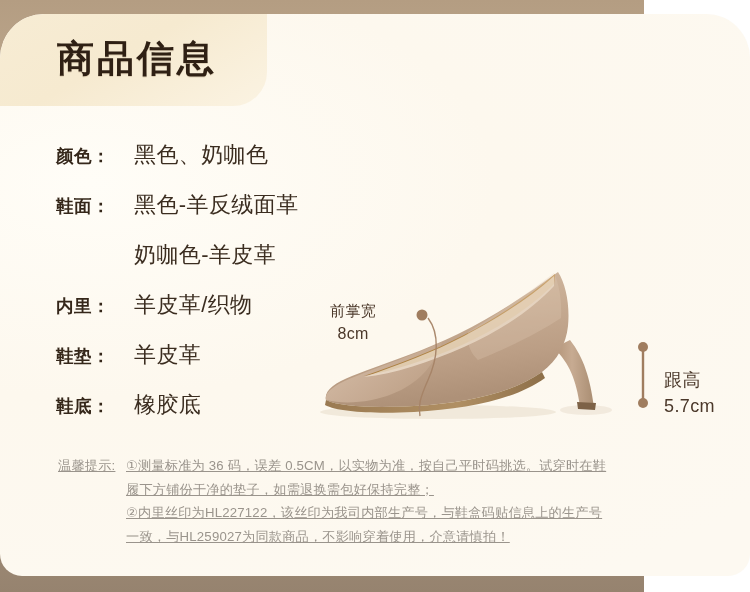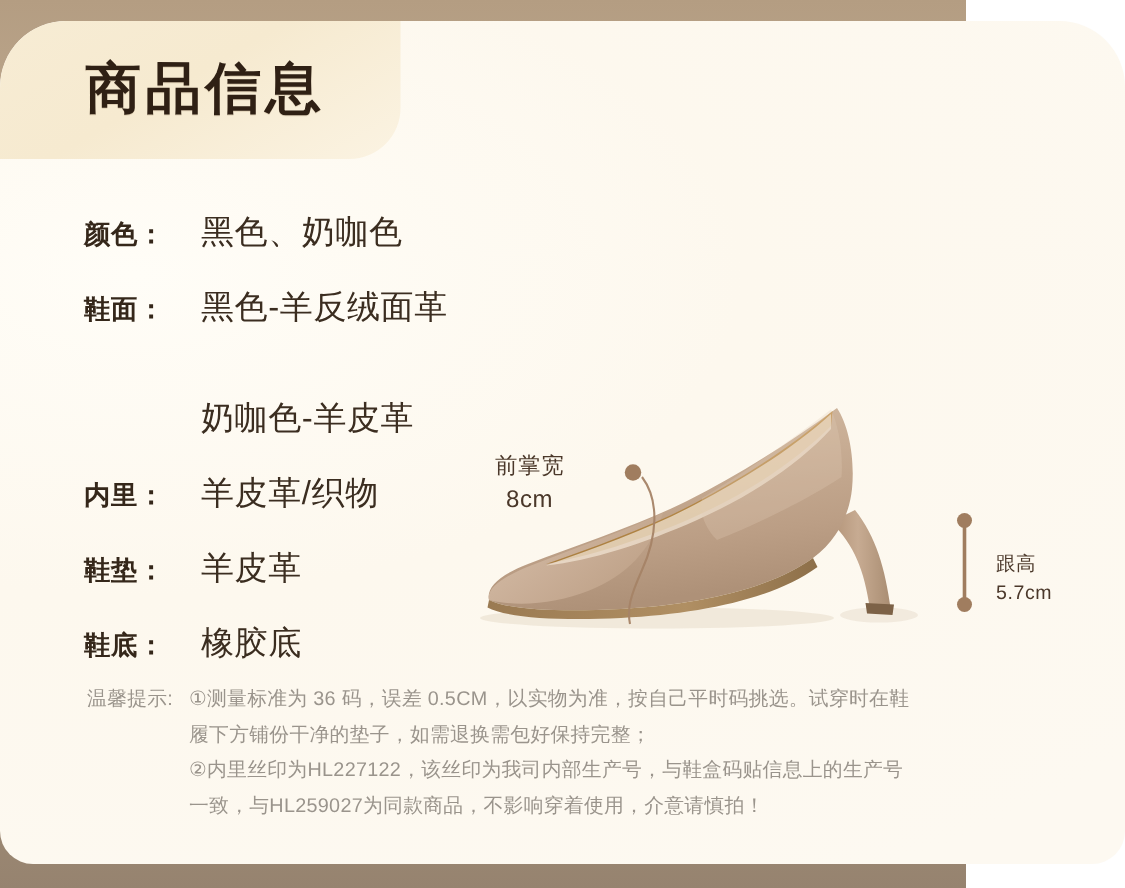--- a/index.html
+++ b/index.html
@@ -82,21 +82,21 @@
     white-space: nowrap;
   }
   .spec-value {
     font-size: 22px;
     font-weight: 400;
     color: #3b2d20;
     letter-spacing: .4px;
     white-space: nowrap;
   }
   .spec-row.continuation .spec-label { visibility: hidden; }
-  .spec-row.continuation { height: 50px; margin-top: 24px; }
+  .spec-row.continuation { height: 50px; }
 
   
   #photo {
     position: absolute;
     left: 318px;
     top: 246px;
     width: 320px;
     height: 165px;
   }
   #photo svg { display: block; }
@@ -111,21 +111,21 @@
     color: #4b382a;
     letter-spacing: .4px;
   }
   #front-label .num { font-size: 16px; text-align: center; }
 
   
   #heel-label {
     position: absolute;
     left: 664px;
     top: 353px;
-    font-size: 13px;
+    font-size: 18px;
     line-height: 1.45;
     color: #4b382a;
     letter-spacing: .4px;
   }
 
   
   #heel-bar {
     position: absolute;
     left: 637px;
     top: 328px;
@@ -137,21 +137,21 @@
   #notes {
     position: absolute;
     left: 58px;
     top: 440px;
     width: 640px;
     font-size: 13.2px;
     line-height: 23.5px;
     color: #9a948c;
     letter-spacing: .2px;
   }
-  .note-line { display: flex; }
+  .note-line { display: flex; text-decoration: underline; }
   .note-tag {
     flex: 0 0 68px;
     white-space: nowrap;
   }
   .note-body { flex: 1 1 auto; }
   .note-line.indented .note-tag { visibility: hidden; }
 </style>
 </head>
 <body>
 

